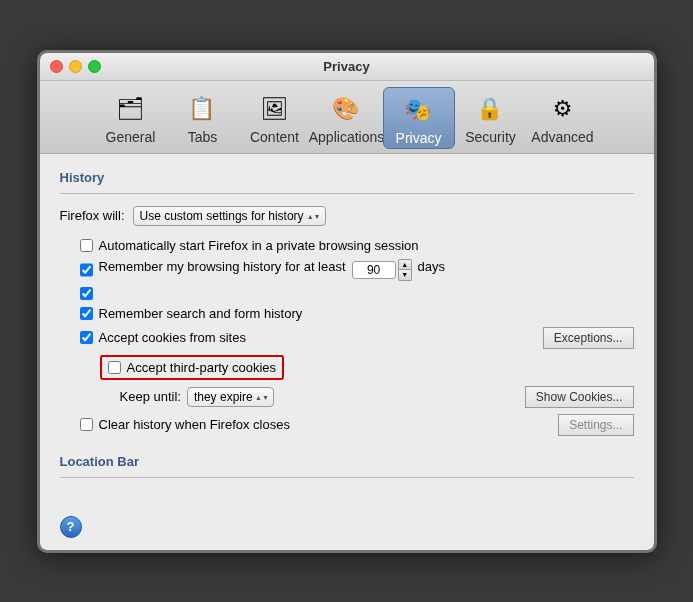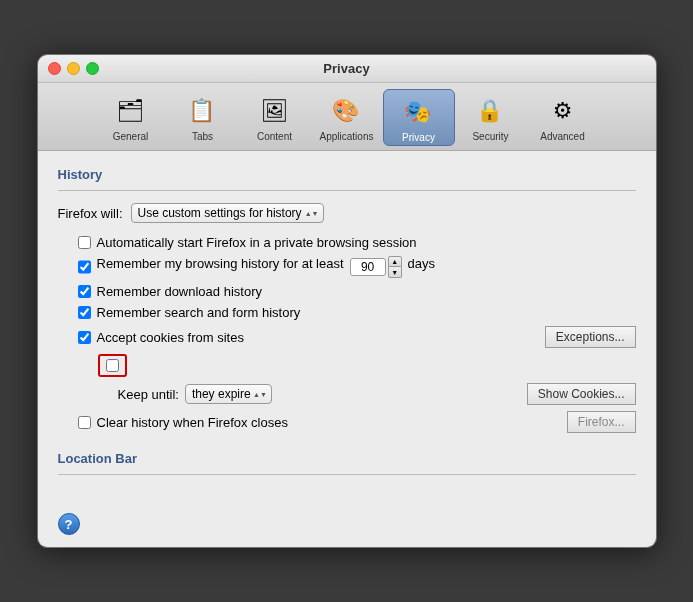--- a/index.html
+++ b/index.html
@@ -14,21 +14,21 @@
       font-family: -apple-system, 'Lucida Grande', sans-serif;
       font-size: 13px;
     }
 
     .window {
       width: 620px;
       background: #7f1d1d;
       border-radius: 10px;
       box-shadow: 0 4px 30px rgba(0,0,0,0.6);
       overflow: hidden;
-      border: 1px solid #737373;
+      border: 3px solid #737373;
     }
 
     .titlebar {
       background: linear-gradient(to bottom, #f0f0f0, #d8d8d8);
       height: 28px;
       display: flex;
       align-items: center;
       padding: 0 10px;
       border-bottom: 1px solid #bbb;
       position: relative;
@@ -86,21 +86,21 @@
       width: 36px;
       height: 36px;
       display: flex;
       align-items: center;
       justify-content: center;
       font-size: 22px;
       margin-bottom: 2px;
     }
 
     .toolbar-label {
-      font-size: 10px;
+      font-size: 14px;
       color: #333;
       text-align: center;
     }
 
     .toolbar-item.active .toolbar-label { color: white; }
 
     .content {
       padding: 16px 20px;
       background: #ececec;
     }
@@ -214,21 +214,21 @@
       background: transparent;
     }
 
     .spinner-input {
       display: flex;
       align-items: center;
       gap: 2px;
     }
 
     .spinner-input input[type="text"] {
-      width: 36px;
+      width: 44px;
       text-align: center;
       border: 1px solid #999;
       border-radius: 3px;
       padding: 1px 2px;
       font-size: 12px;
       background: white;
     }
 
     .spinner-arrows {
       display: flex;
@@ -358,40 +358,40 @@
         <div class="spinner-arrows">
           <button class="spinner-btn">▲</button>
           <button class="spinner-btn">▼</button>
         </div>
       </div>
       <span>days</span>
     </div>
 
     <div class="checkbox-row level1">
       <input type="checkbox" checked="" style="">
-      <span>Remember download history</span>
     </div>
 
     <div class="checkbox-row level1">
       <input type="checkbox" checked="" style="">
       <span>Remember search and form history</span>
     </div>
 
     <div class="row-with-button">
       <div class="checkbox-row level1" style="margin-bottom:0; flex:1;">
         <input type="checkbox" checked="" style="">
         <span>Accept cookies from sites</span>
       </div>
       <button class="exceptions-btn">Exceptions...</button>
     </div>
 
     <div style="margin: 6px 0;">
       <div class="third-party-wrapper">
         <div class="third-party-box">
           <input type="checkbox" style="">
+          <span>Accept third-party cookies</span>
         </div>
       </div>
     </div>
 
     <div class="row-with-button">
       <div class="keep-until-row" style="flex:1;">
         <span>Keep until:</span>
         <div class="select-wrapper">
           <select class="select-box">
             <option>they expire</option>
@@ -399,21 +399,21 @@
         </div>
       </div>
       <button class="show-cookies-btn">Show Cookies...</button>
     </div>
 
     <div class="row-with-button" style="margin-top: 6px; justify-content: flex-end;">
       <div class="checkbox-row level1" style="margin-bottom:0; flex:1;">
         <input type="checkbox" style="">
         <span>Clear history when Firefox closes</span>
       </div>
-      <button class="settings-btn">Firefox...</button>
+      <button class="settings-btn">Settings...</button>
     </div>
 
     <div style="margin-top: 18px;">
       <div class="section-title">Location Bar</div>
       <hr class="section-divider">
 
     </div>
   </div>
 
   <div class="bottom-bar">

